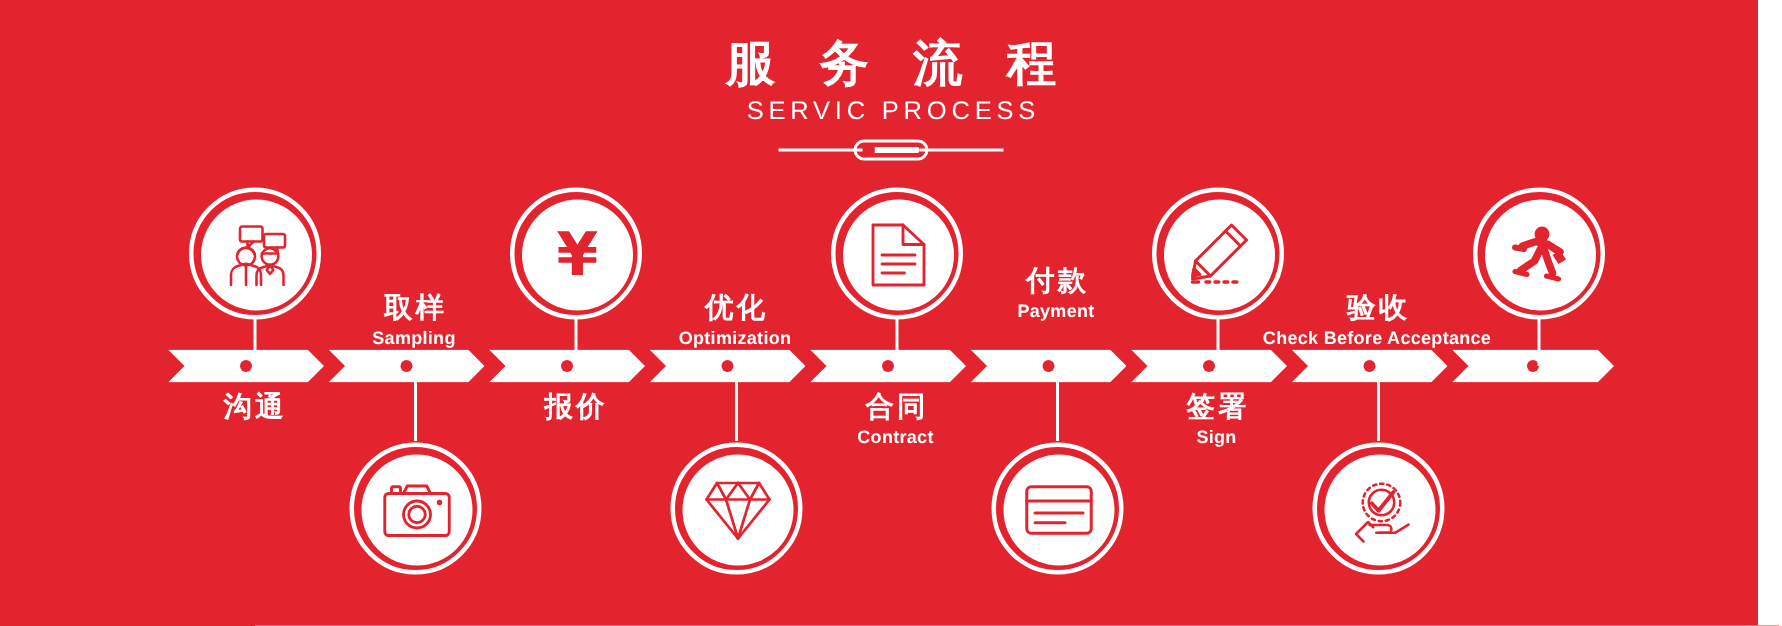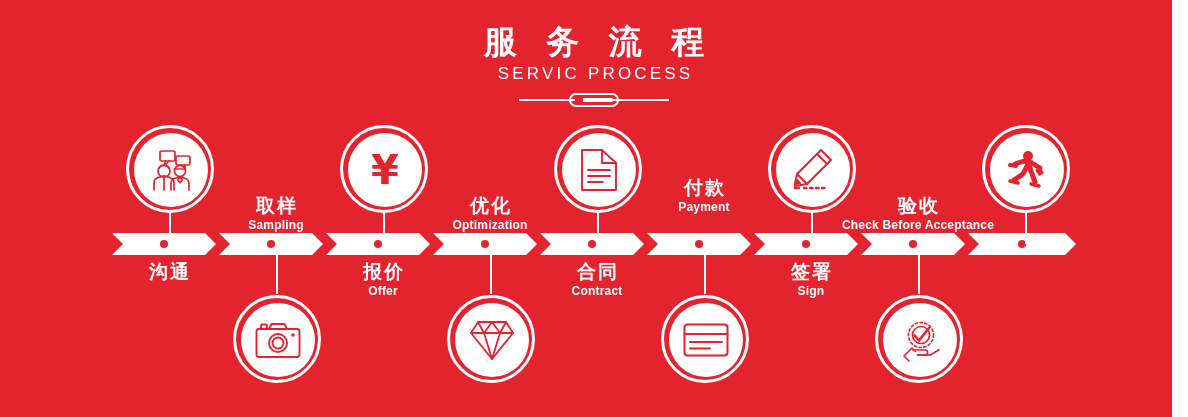--- a/index.html
+++ b/index.html
@@ -352,21 +352,20 @@
     <div class="cn">沟通</div>
   </div>
 
   <div class="label" style="left:166px; top:193px;">
     <div class="cn">取样</div>
     <div class="en">Sampling</div>
   </div>
 
   <div class="label" style="left:273px; top:259px;">
     <div class="cn">报价</div>
-    <div class="en">Offer</div>
   </div>
 
   <div class="label" style="left:487px; top:259px;">
     <div class="cn">合同</div>
     <div class="en">Contract</div>
   </div>
 
   <div class="label" style="left:380px; top:193px;">
     <div class="cn">优化</div>
     <div class="en">Optimization</div>

